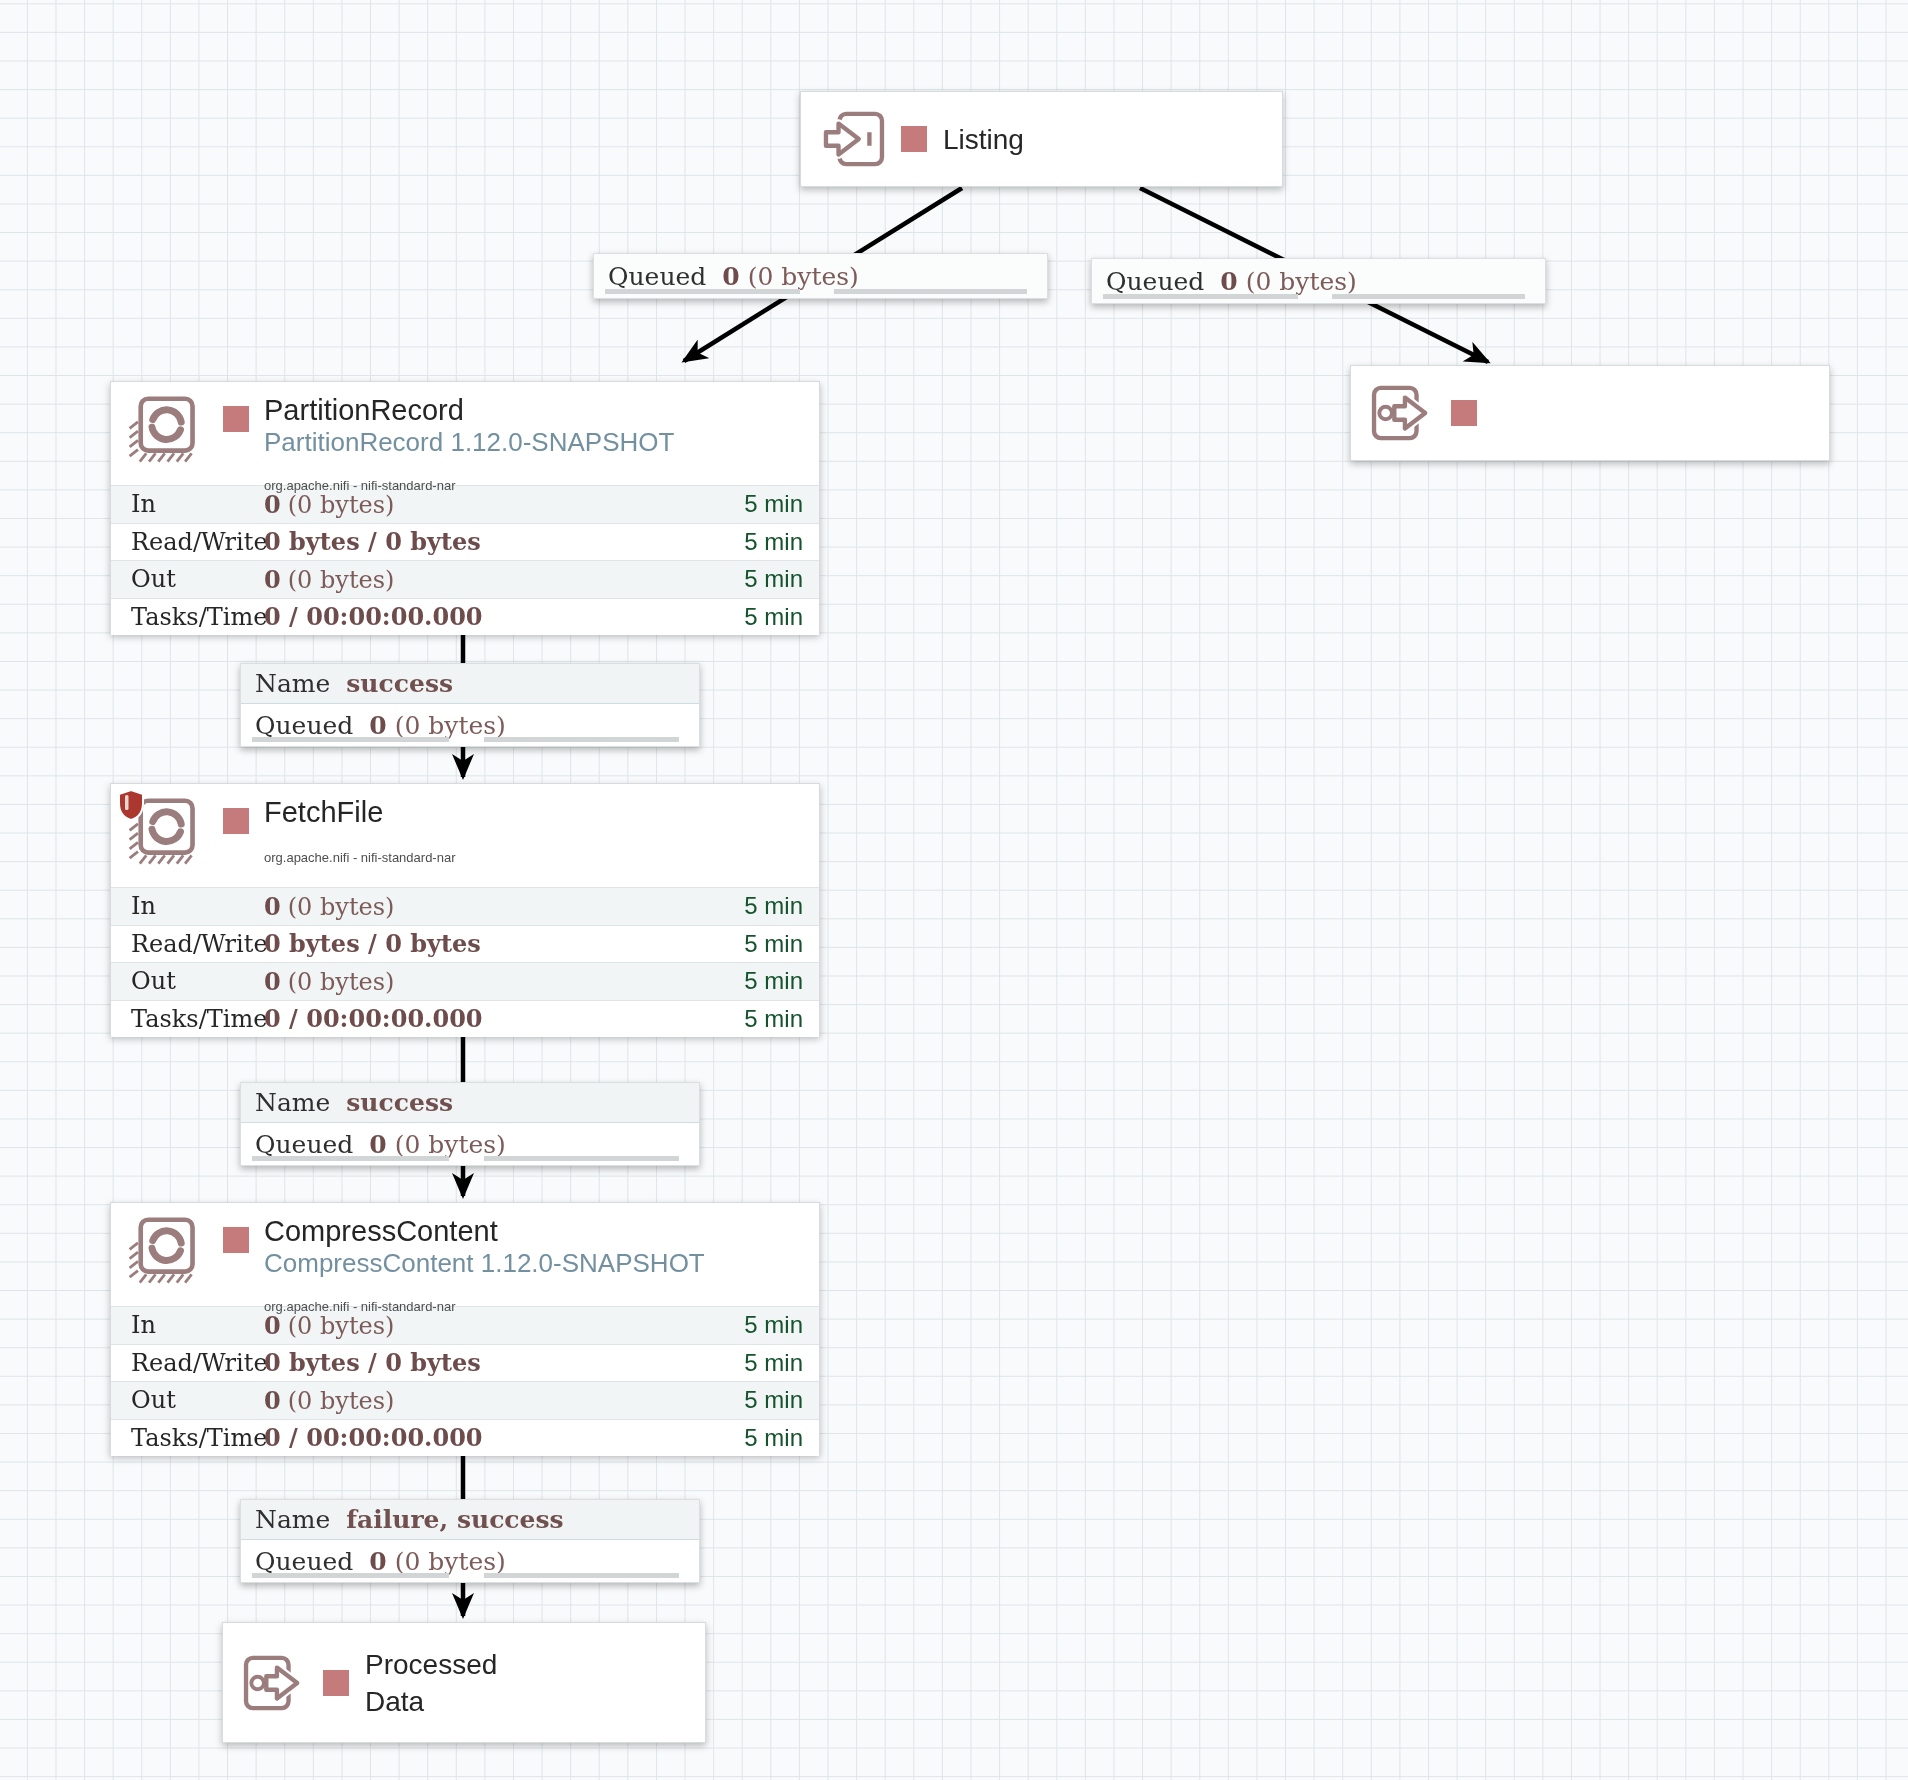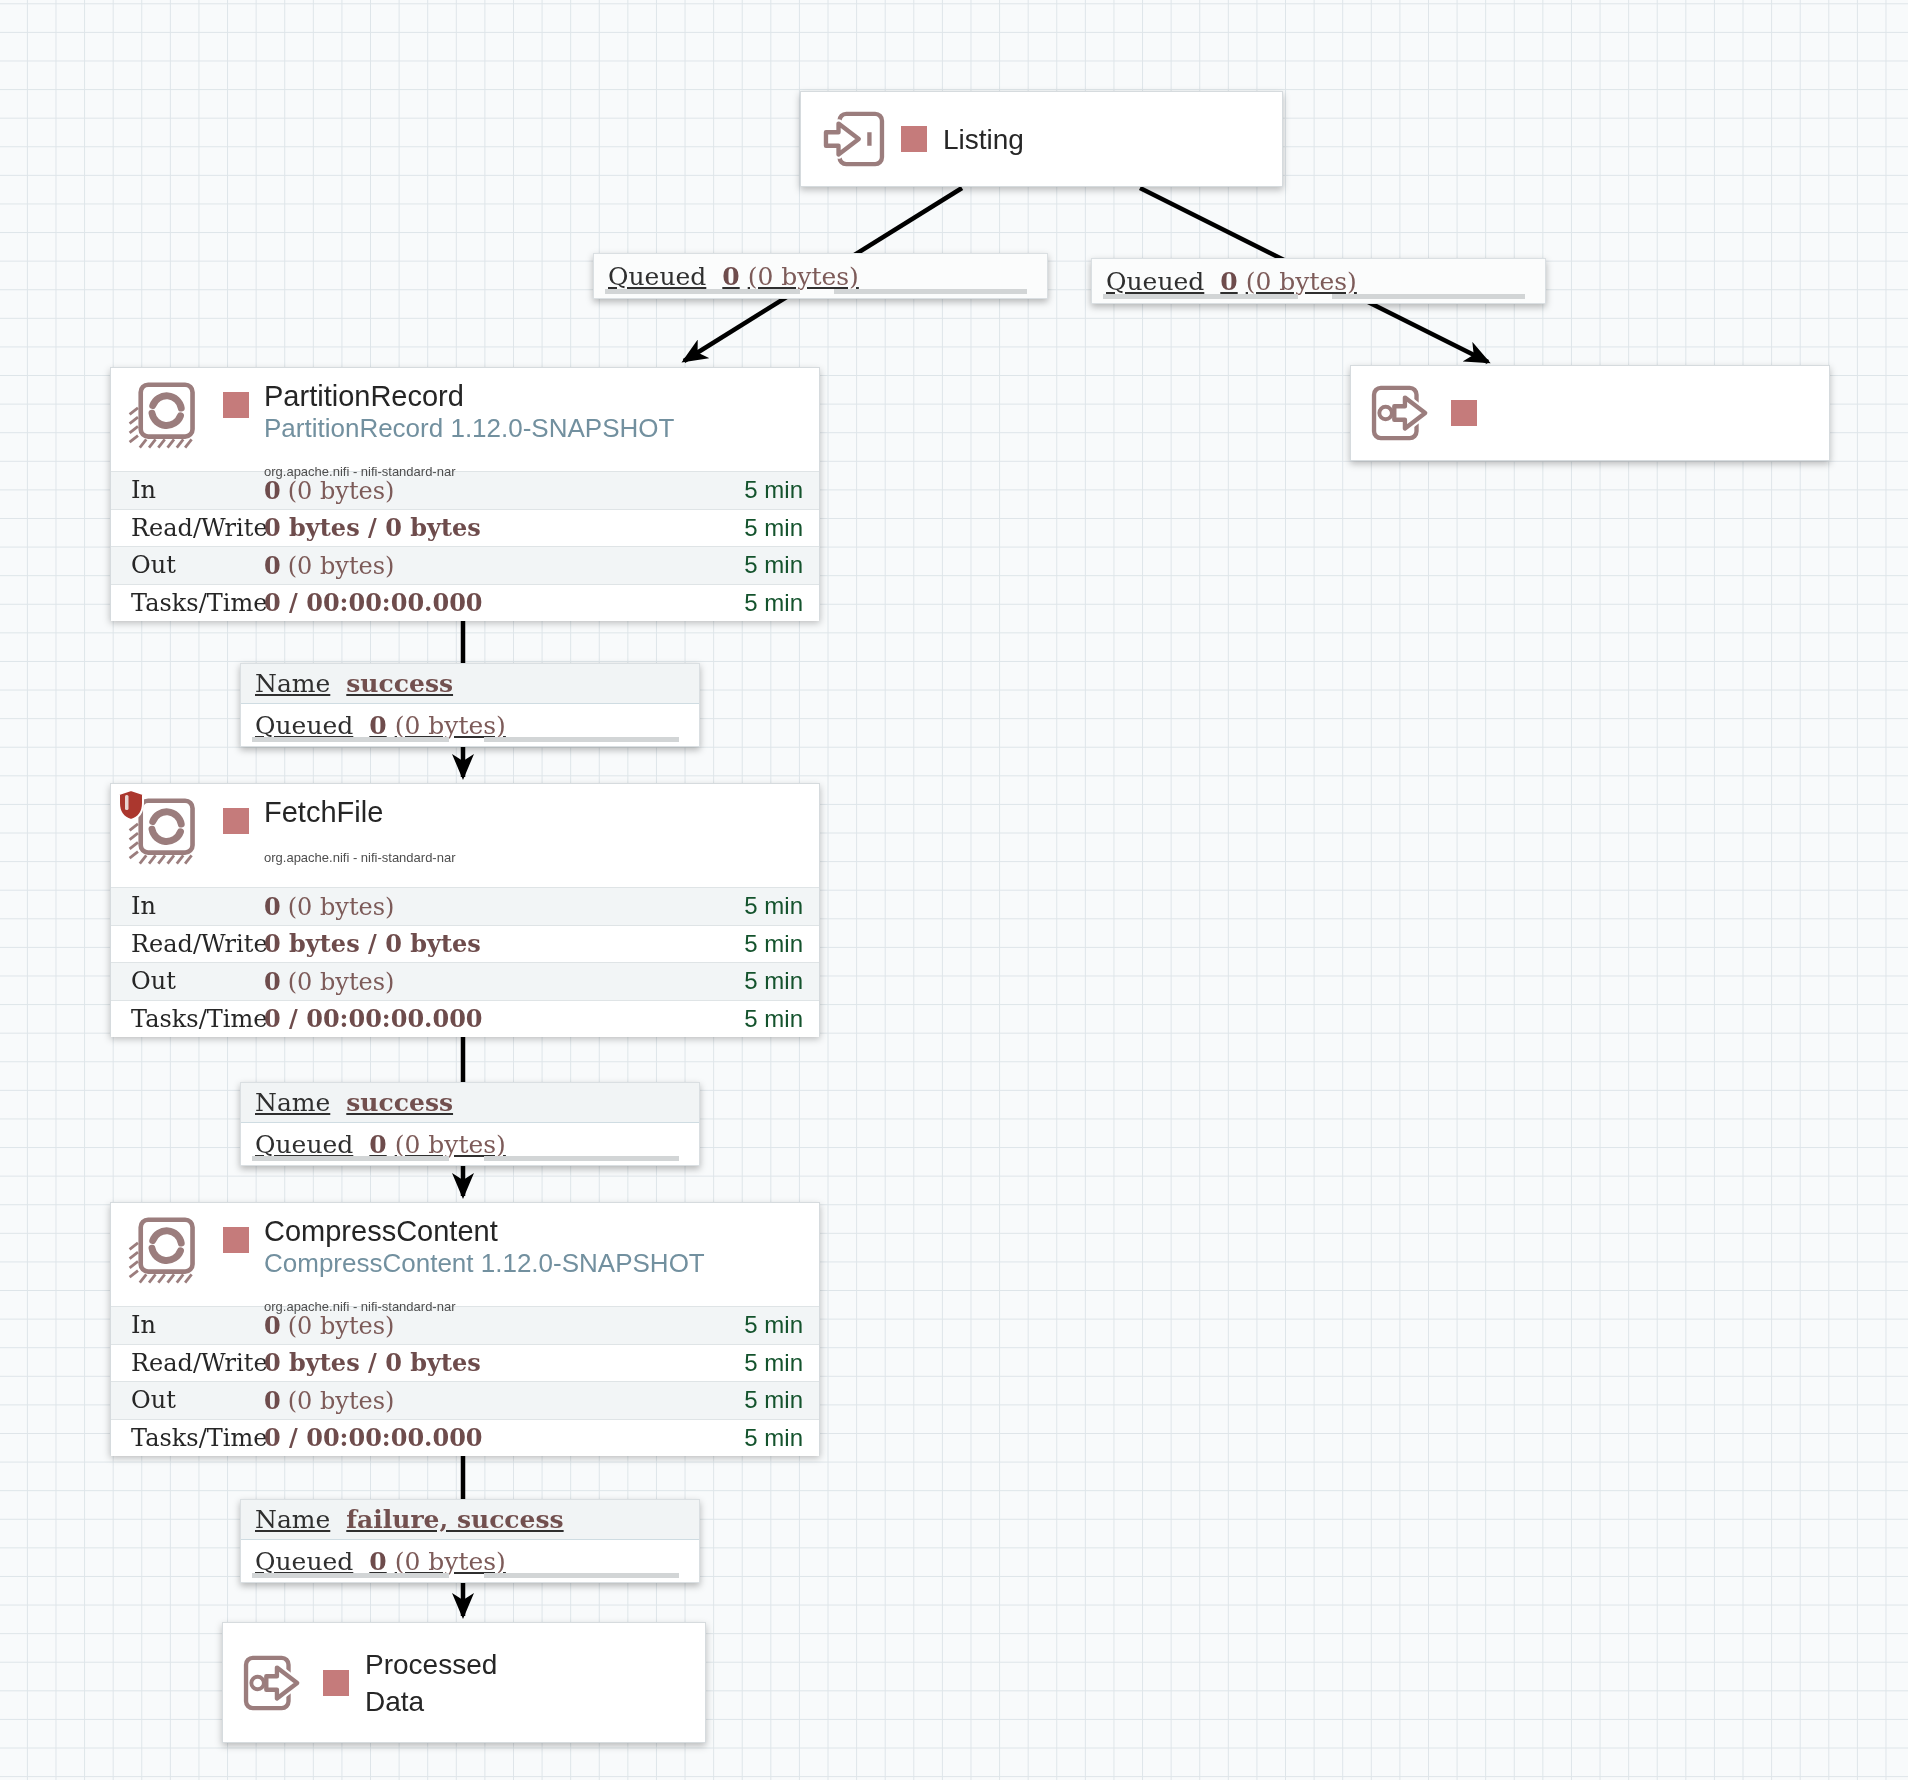--- a/index.html
+++ b/index.html
@@ -52,21 +52,21 @@
   .sv-b{font-weight:bold;color:#6e4c4c;}
   .sv-r{margin-left:7px;}
   .stat-window{flex:0 0 auto;color:#14532d;font-family:"Liberation Sans","DejaVu Sans",sans-serif;}
 
   
   .conn-label{
     position:absolute;background:#fff;border:1px solid #dadfe2;
     box-shadow:0 3px 7px rgba(0,0,0,.28);box-sizing:border-box;z-index:2;
     font-family:"DejaVu Serif","Liberation Serif",serif;font-size:25px;color:#2f2f2f;
   }
-  .cl-row{position:relative;display:flex;align-items:center;padding:0 14px;box-sizing:border-box;text-decoration:underline;}
+  .cl-row{position:relative;display:flex;align-items:center;padding:0 14px;box-sizing:border-box;}
   .cl-name-row{height:40px;background:#f1f4f5;border-bottom:1px solid #cfdce2;}
   .cl-queued-row{height:42px;background:#fff;}
   .cl-queued-row.single{height:44px;background:#fbfcfc;}
   .cl-key{margin-right:16px;}
   .cl-val{font-weight:bold;color:#72504f;}
   .cl-count{font-weight:bold;color:#6e4c4c;}
   .cl-size{margin-left:8px;color:#7d5b59;}
   .bar{position:absolute;bottom:4px;height:5px;background:#d2d5d6;}
   .bar-l{left:11px;width:43%;}
   .bar-r{left:53%;right:20px;}
@@ -159,21 +159,21 @@
     </div>
   </div>
 
   <div class="node port" style="left:1350px;top:365px;width:480px;height:96px">
     <svg class="port-icon">
         <use href="#sym-outport"></use>
       </svg>
     <div class="status-square"></div>
   </div>
 
-  <div class="node processor" style="left:110px;top:367px">
+  <div class="node processor" style="left:110px;top:381px">
     <div class="proc-header">
       <svg class="proc-icon">
           <use href="#sym-proc"></use>
         </svg>
       <div class="status-square"></div>
       <div class="proc-titles">
         <div class="proc-name">PartitionRecord</div>
         <div class="proc-type">PartitionRecord 1.12.0-SNAPSHOT</div>
         <div class="proc-bundle">org.apache.nifi - nifi-standard-nar</div>
       </div>

